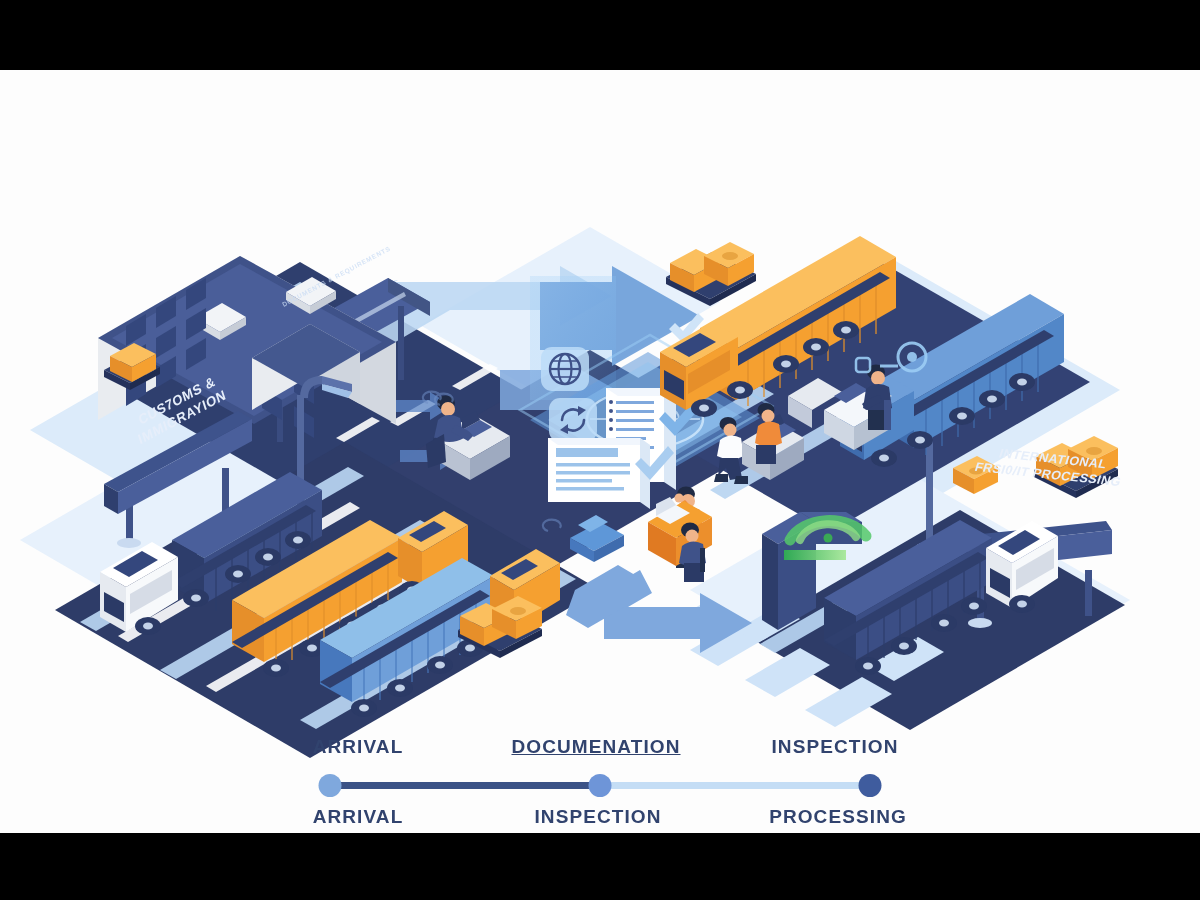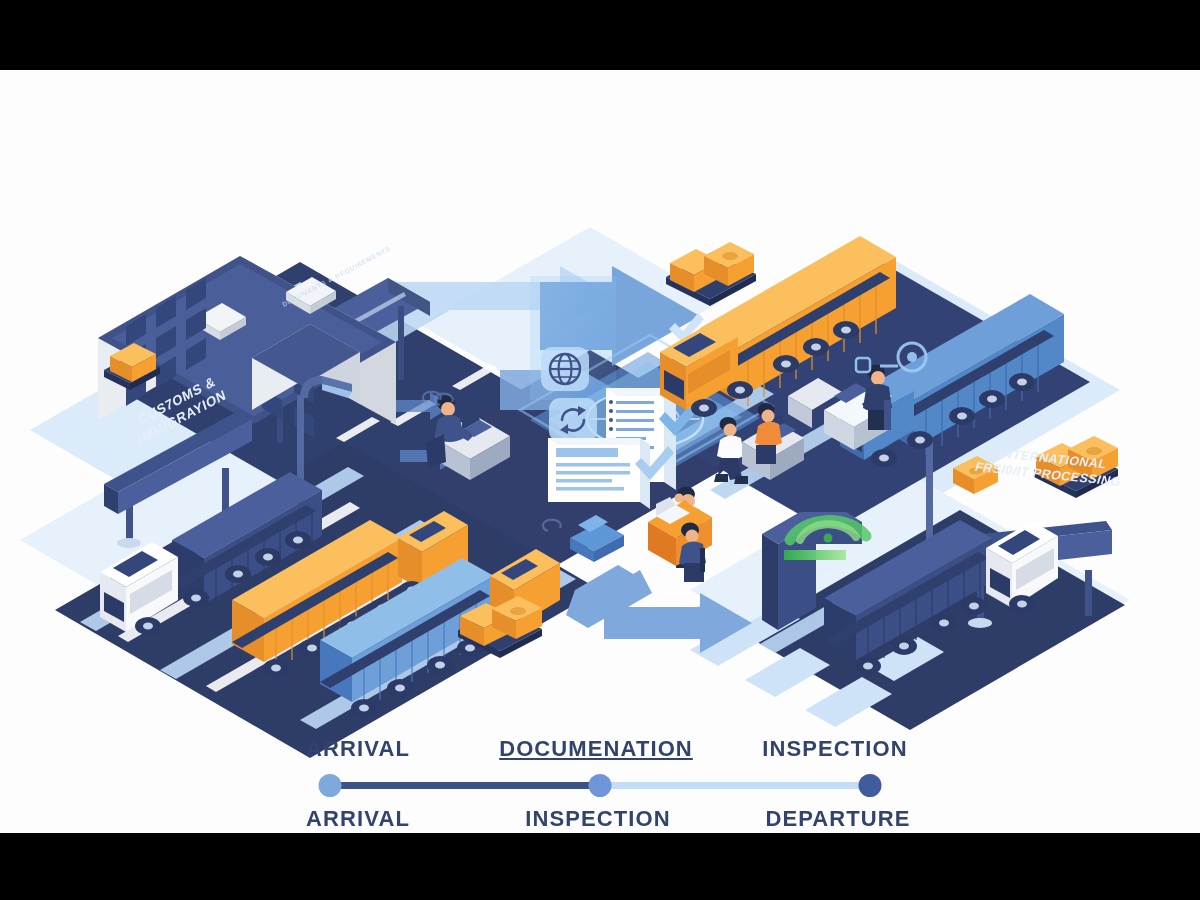--- a/index.html
+++ b/index.html
@@ -33,21 +33,21 @@
   .tl-fill{
     position:absolute; left:330px; top:60px; width:270px; height:7px;
     border-radius:4px; background:#3b5286;
   }
   .tl-node{
     position:absolute; top:52px; width:23px; height:23px; border-radius:50%;
     transform:translateX(-50%);
   }
   .tl-label{
     position:absolute; transform:translateX(-50%);
-    font-size:22px; font-weight:700; letter-spacing:1.1px;
+    font-size:19px; font-weight:700; letter-spacing:1.1px;
     color:#31436e; white-space:nowrap; text-align:center;
   }
   .tl-label.above{ top:14px; }
   .tl-label.below{ top:84px; }
 </style>
 </head>
 <body>
 
 <div id="stage">
 
@@ -700,16 +700,16 @@
     <div class="tl-node" style="left:600px;background:#6e95d8;"></div>
     <div class="tl-node" style="left:870px;background:#3f5c9e;"></div>
 
     <div class="tl-label above" style="left:358px;">ARRIVAL</div>
     <div class="tl-label below" style="left:358px;">ARRIVAL</div>
 
     <div class="tl-label above" style="left:596px;text-decoration:underline;">DOCUMENATION</div>
     <div class="tl-label below" style="left:598px;">INSPECTION</div>
 
     <div class="tl-label above" style="left:835px;">INSPECTION</div>
-    <div class="tl-label below" style="left:838px;">DEPARTURE</div>
+    <div class="tl-label below" style="left:838px;">PROCESSING</div>
   </div>
 
 </div>
 
 </body></html>

